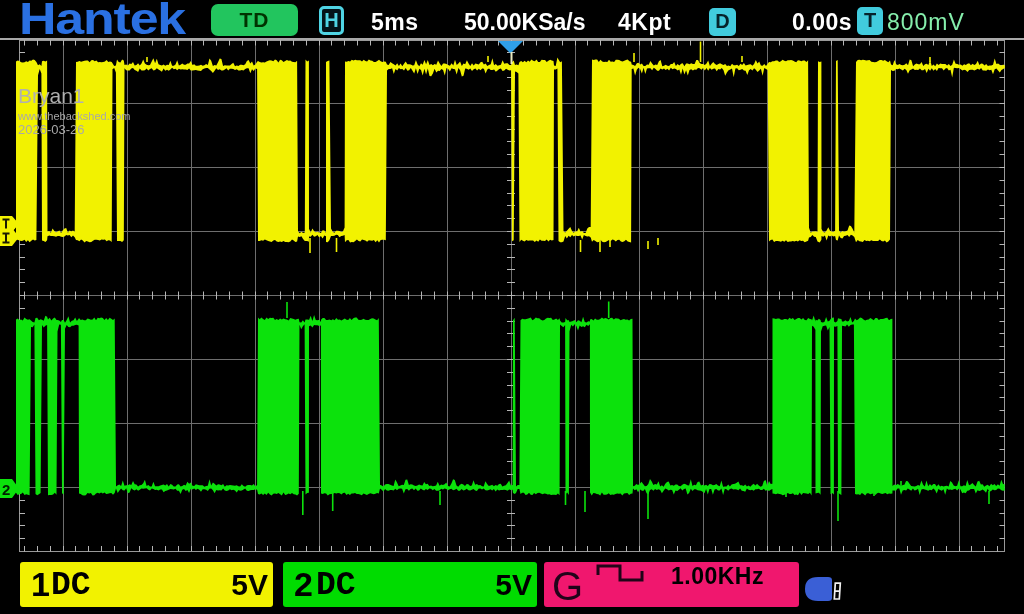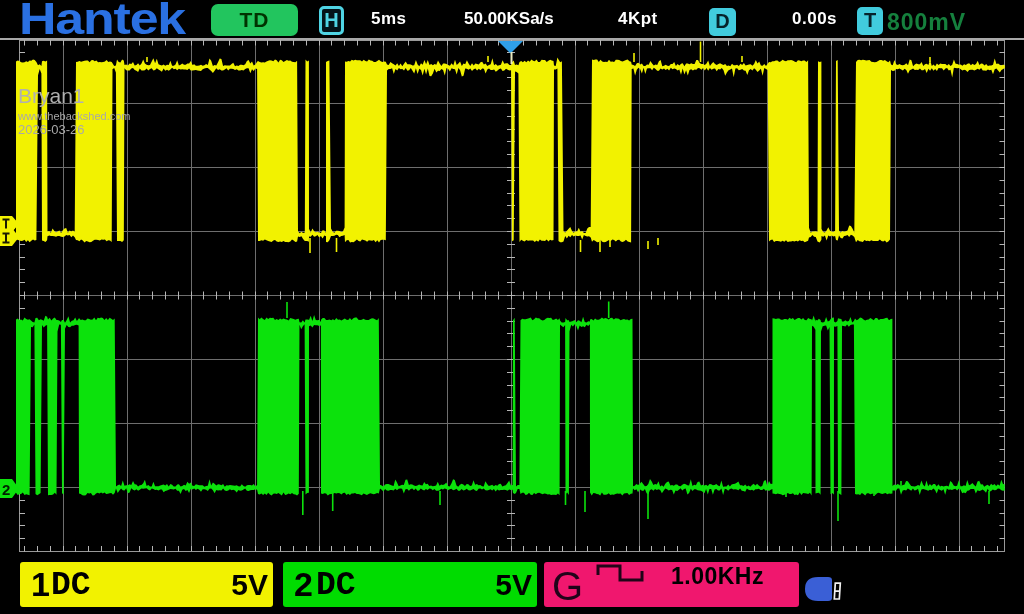--- a/index.html
+++ b/index.html
@@ -1,32 +1,32 @@
 <!DOCTYPE html>
 <html><head><meta charset="utf-8"><style>
 html,body{margin:0;padding:0;background:#000;width:1024px;height:614px;overflow:hidden}
 *{box-sizing:border-box}
 body{font-family:"Liberation Sans",sans-serif;position:relative}
 .abs{position:absolute}
-.topbar-text{color:#fff;font-weight:bold;font-size:17px;letter-spacing:0.5px}
+.topbar-text{color:#fff;font-weight:bold;font-size:23px;letter-spacing:0.5px}
 .badge{position:absolute;border-radius:5px;text-align:center;font-weight:bold}
 .botbox{position:absolute;top:562px;height:45px;border-radius:3px;color:#000}
 </style></head>
 <body>
 
 <div class="abs" style="left:19px;top:-6px;color:#2a70e2;font-size:44px;font-weight:bold;letter-spacing:-1px;transform:scaleX(1.18);transform-origin:left center">Hantek</div>
 <div class="badge" style="left:211px;top:4px;width:87px;height:32px;background:#22c55e;border-radius:7px;color:#003300;font-size:21px;line-height:31px;letter-spacing:1px">TD</div>
 <div class="badge" style="left:319px;top:6px;width:25px;height:29px;border:3.5px solid #4fd4e4;background:#04141a;color:#4fd4e4;font-size:20px;line-height:22px">H</div>
 <div class="abs topbar-text" style="left:371px;top:9px">5ms</div>
 <div class="abs topbar-text" style="left:464px;top:9px;letter-spacing:0px">50.00KSa/s</div>
 <div class="abs topbar-text" style="left:618px;top:9px">4Kpt</div>
 <div class="badge" style="left:709px;top:8px;width:27px;height:28px;background:#41cbdd;color:#06232b;font-size:20px;line-height:27px">D</div>
 <div class="abs topbar-text" style="left:792px;top:9px">0.00s</div>
 <div class="badge" style="left:857px;top:7px;width:26px;height:28px;background:#41cbdd;color:#06232b;font-size:20px;line-height:27px">T</div>
-<div class="abs" style="left:887px;top:9px;color:#15803d;font-weight:bold;font-size:23px;letter-spacing:1px">800mV</div>
+<div class="abs" style="left:887px;top:9px;color:#86efac;font-weight:normal;font-size:23px;letter-spacing:1px">800mV</div>
 <div class="abs" style="left:0;top:37.5px;width:1024px;height:2px;background:#a8a8a8"></div>
 
 <svg class="abs" style="left:0;top:0" width="1024" height="614" viewBox="0 0 1024 614">
 <rect x="19.5" y="40.5" width="985" height="511" fill="none" stroke="#999999" stroke-width="1"></rect>
 <line x1="63.5" y1="40.0" x2="63.5" y2="551.5" stroke="#6e6e6e" stroke-width="1"></line>
 <line x1="127.5" y1="40.0" x2="127.5" y2="551.5" stroke="#6e6e6e" stroke-width="1"></line>
 <line x1="191.5" y1="40.0" x2="191.5" y2="551.5" stroke="#6e6e6e" stroke-width="1"></line>
 <line x1="255.5" y1="40.0" x2="255.5" y2="551.5" stroke="#6e6e6e" stroke-width="1"></line>
 <line x1="319.5" y1="40.0" x2="319.5" y2="551.5" stroke="#6e6e6e" stroke-width="1"></line>
 <line x1="383.5" y1="40.0" x2="383.5" y2="551.5" stroke="#6e6e6e" stroke-width="1"></line>

